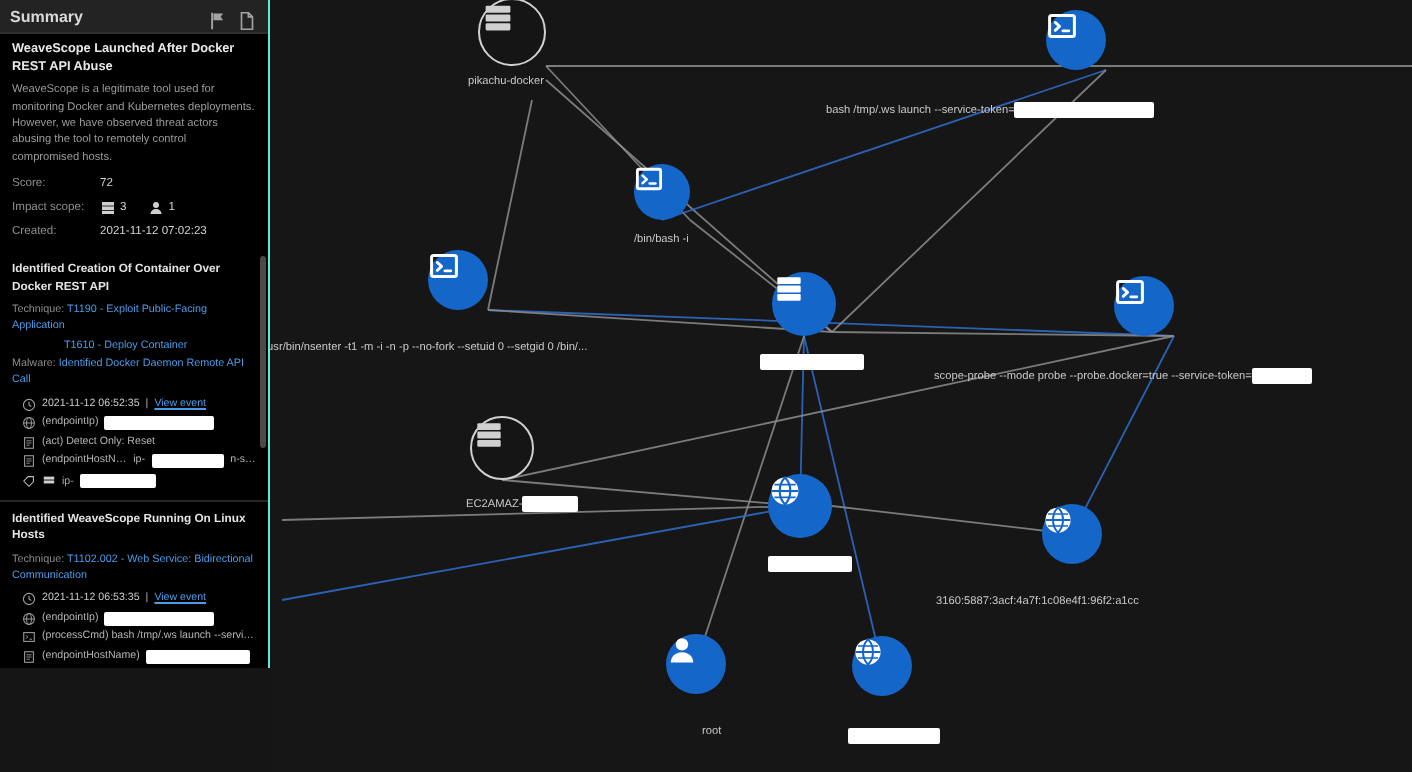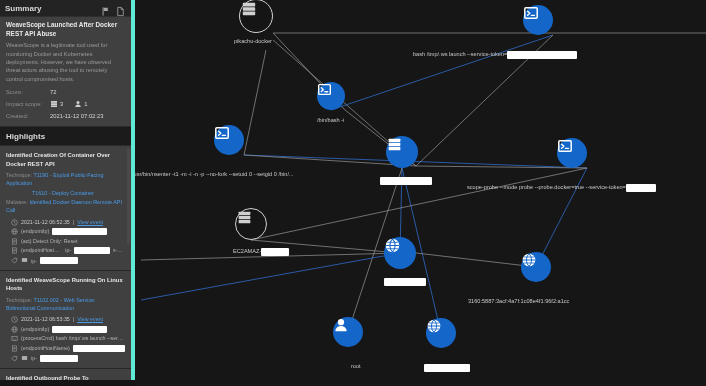--- a/index.html
+++ b/index.html
@@ -6,23 +6,23 @@
   html, body {
     width: 706px; height: 386px;
     background: #151515;
     font-family: "Liberation Sans", sans-serif;
     overflow: hidden;
   }
   #app { position: relative; width: 706px; height: 386px; display: flex; }
 
   
   .sidebar {
-    width: 135px; height: 380px;
-    background: #404040;
-    border-right: 4px solid #5eead4;
+    width: 135px; height: 334px;
+    background: #000000;
+    border-right: 1px solid #5eead4;
     position: relative;
     overflow: hidden;
   }
   .panel-head {
     height: 17px;
     background: #232323;
     border-bottom: 1px solid #2e2e2e;
     display: flex; align-items: center;
     padding: 0 5px;
   }
@@ -143,21 +143,20 @@
           </span>
         </span>
       </div>
 
       <div class="kv">
         <span class="k">Created:</span>
         <span class="v">2021-11-12 07:02:23</span>
       </div>
     </div>
 
-    <div class="sec-head">Highlights</div>
 
     <div class="hl-scroll">
 
       <div class="hl">
         <div class="hl-title">Identified Creation Of Container Over Docker REST API</div>
         <div class="hl-meta">
           <span class="lbl">Technique:</span>
           <span class="lnk">T1190 - Exploit Public-Facing Application</span>
         </div>
         <div class="hl-meta">

